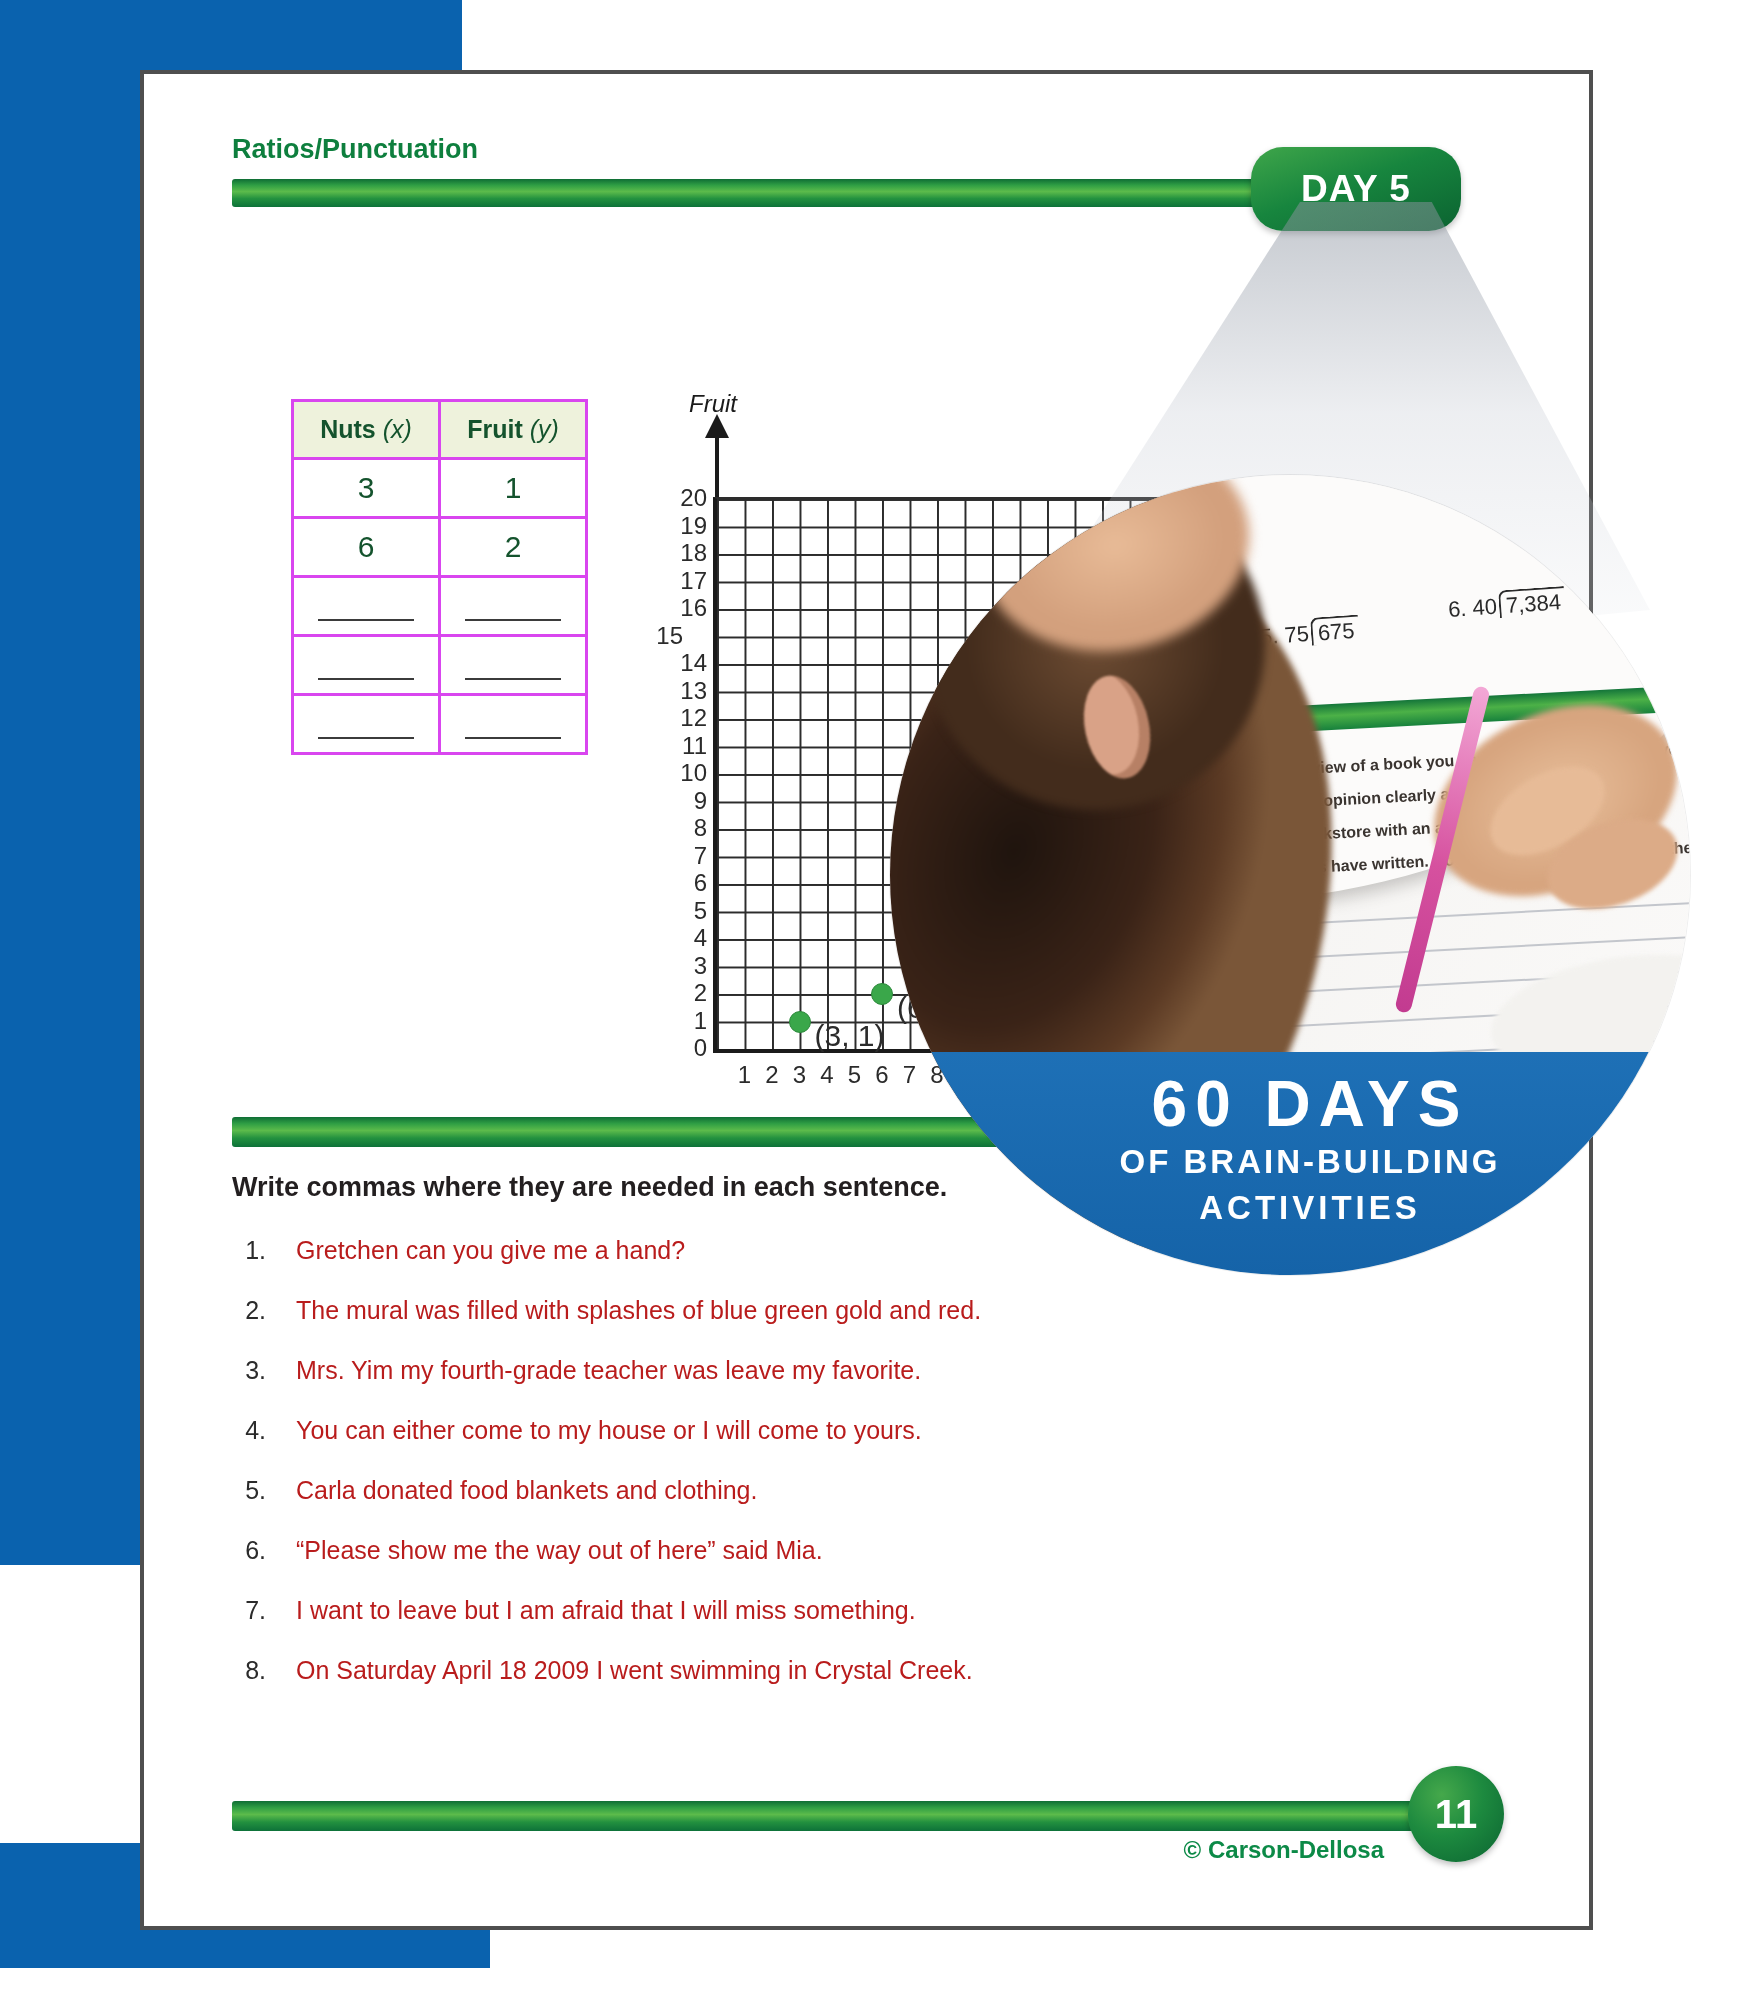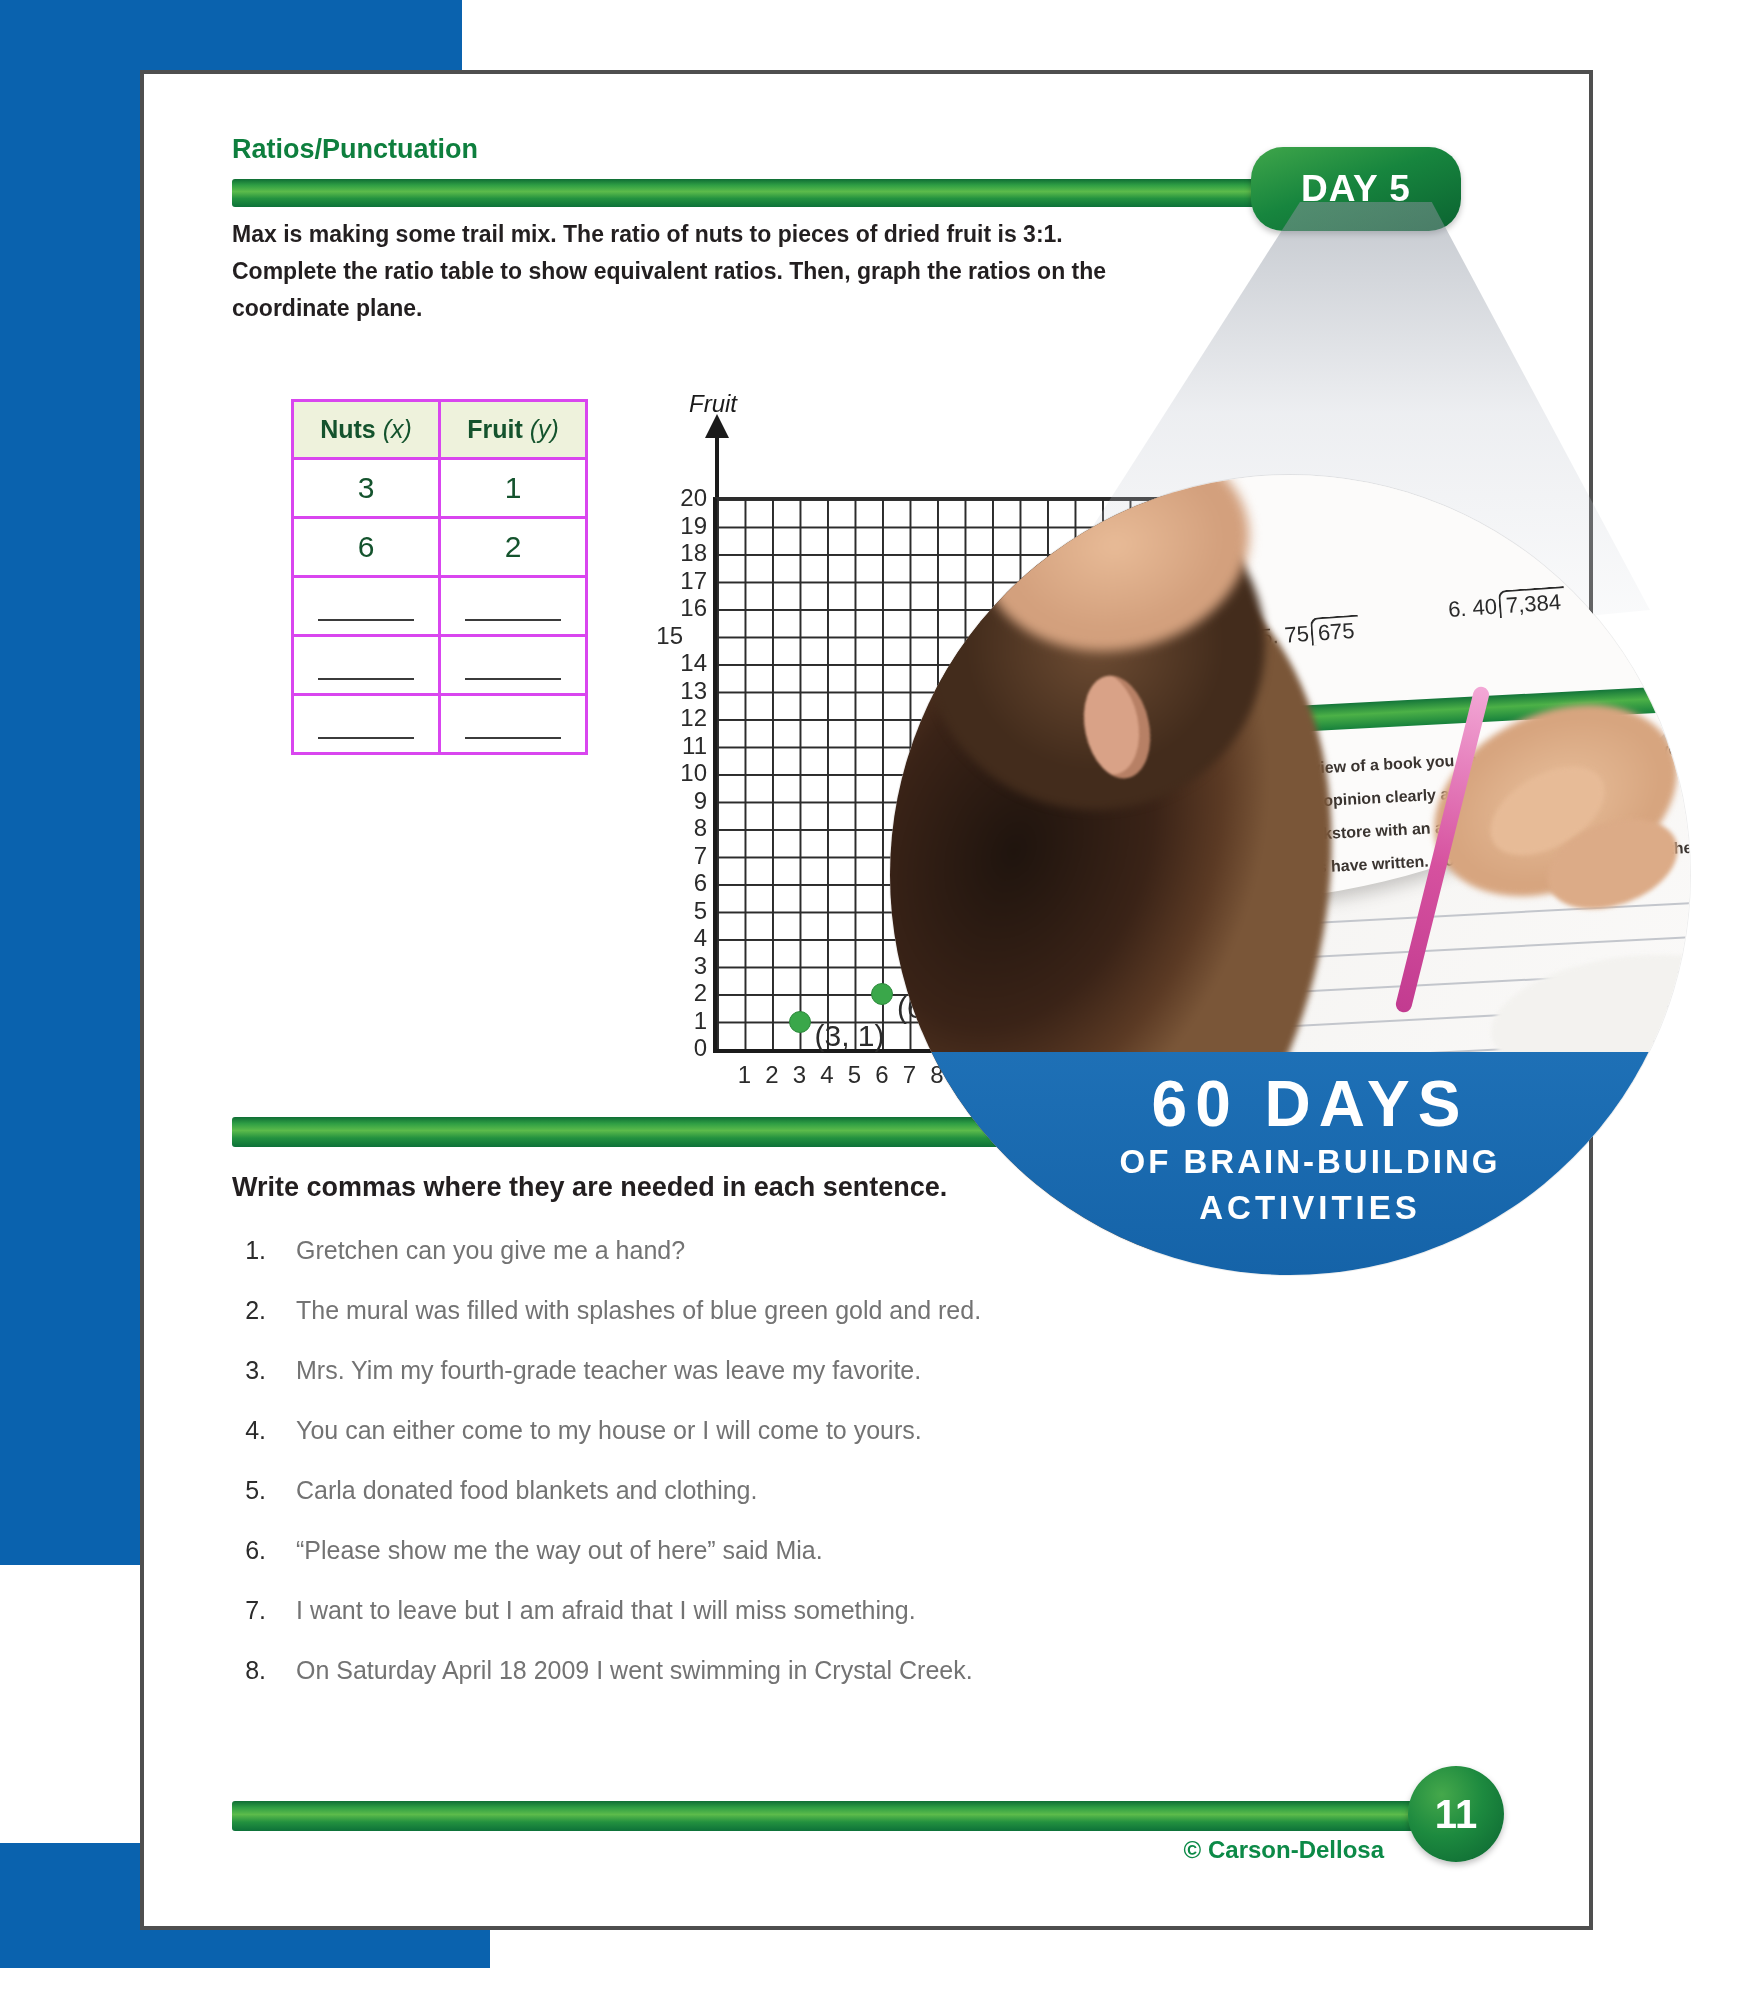--- a/index.html
+++ b/index.html
@@ -46,21 +46,21 @@
     background-size:27.5px 27.5px;background-color:#ffffff;}
   .tick{color:#2b2b2b;font-size:24px;}
   .ytick{width:48px;text-align:right;}
   .xtick{width:30px;text-align:center;}
   .dot{width:22px;height:22px;border-radius:50%;background:#3aa74a;border:1px solid #2d8a3c;}
   .dot-label{font-size:30px;color:#2b2b2b;white-space:nowrap;}
 
   
   .commas-heading{left:88px;top:1098px;font-size:27px;font-weight:bold;color:#231f20;}
   .sent-num{width:50px;text-align:right;font-size:25px;color:#2b2b2b;}
-  .sent-text{font-size:25px;color:#737373;white-space:nowrap;text-align:right;}
+  .sent-text{font-size:25px;color:#b91c1c;white-space:nowrap;text-align:right;}
 
   
   .copyright{left:940px;top:1762px;width:300px;text-align:right;font-size:24px;font-weight:bold;color:#0c8a47;}
   .page-num-circle{left:1264px;top:1692px;width:96px;height:96px;border-radius:50%;
     background:radial-gradient(circle at 35% 30%,#45a84b 0%,#1d8a3f 45%,#0b6331 100%);
     color:#ffffff;font-size:40px;font-weight:bold;display:flex;align-items:center;justify-content:center;
     box-shadow:0 3px 6px rgba(0,0,0,0.25);}
 
   
   .beam{left:940px;top:202px;width:720px;height:470px;z-index:5;
@@ -107,25 +107,20 @@
   <div class="abs bg-blue bg-top"></div>
   <div class="abs bg-blue bg-left"></div>
   <div class="abs bg-blue bg-bottom"></div>
 
   <div class="abs page">
 
     <div class="abs subject-label">Ratios/Punctuation</div>
     <div class="abs green-bar bar-top"></div>
     <div class="abs day-badge">DAY 5</div>
 
-    <div class="abs intro" id="intro-block">
-        <div>Max is making some trail mix. The ratio of nuts to pieces of dried fruit is 3:1.</div>
-        <div>Complete the ratio table to show equivalent ratios. Then, graph the ratios on the</div>
-        <div>coordinate plane.</div>
-      </div>
 
     <table class="abs ratio-table">
       <thead>
           <tr id="ratio-head">
             <th><span>Nuts </span><span class="var">(x)</span></th>
             <th><span>Fruit </span><span class="var">(y)</span></th>
           </tr>
         </thead>
       <tbody id="ratio-body">
           <tr>

